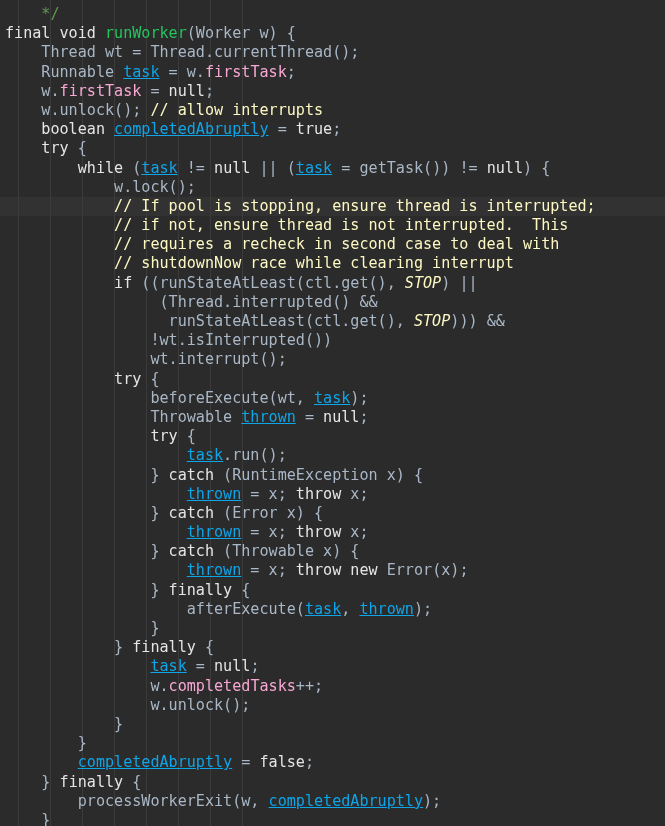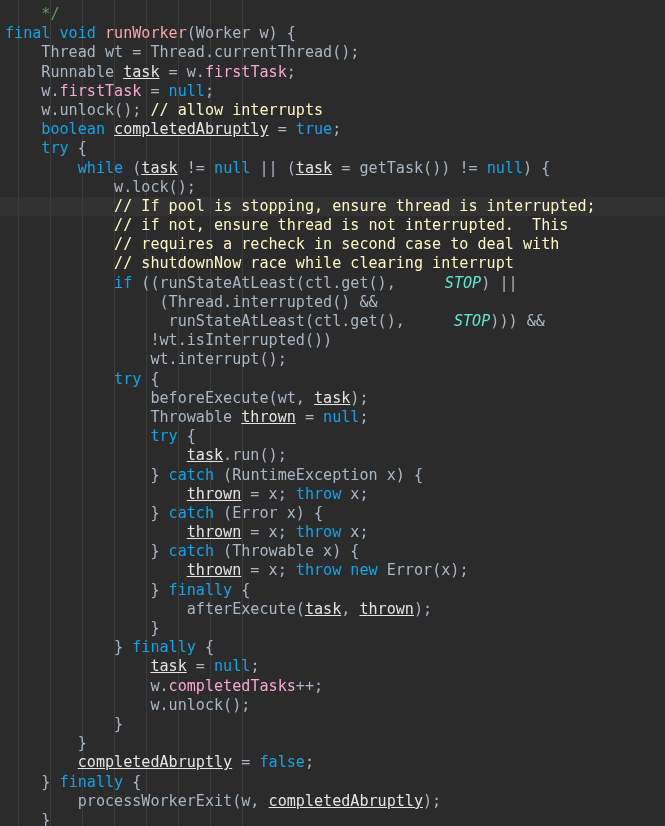--- a/index.html
+++ b/index.html
@@ -56,29 +56,29 @@
     line-height: 19.2px;
     color: #a9b7c6;
     white-space: pre;
     letter-spacing: 0px;
     tab-size: 4;
   }
 
   .ln { display: block; height: 19.2px; }
 
   
-  .kw   { color: #0ea5e9; margin-top: 48px; }            
+  .kw   { color: #e5e5e5; margin-top: 48px; }            
   .txt  { color: #a9b7c6; }            
   .cmt  { color: #fef9c3; }            
   .cmtd { color: #629755; }            
-  .mth  { color: #fca5a5; }            
+  .mth  { color: #22c55e; }            
   .fld  { color: #f9a8d4; }            
-  .sfld { color: #5eead4; font-style: italic; margin-left: 40px; }  
+  .sfld { color: #fef9c3; font-style: italic; }  
   .smth { color: #a9b7c6; }  
-  .var  { color: #e5e5e5; text-decoration: underline; margin-top: 7px; }
+  .var  { color: #0ea5e9; text-decoration: underline; margin-top: 7px; }
 </style>
 </head>
 <body>
 
 <div id="editor">
 
   <div class="caret-row" style="background: rgb(50, 50, 50); height: 19.2px; top: 197px;"></div>
 
   <div class="guides">
       <div class="guide" style="left: 18px; background: rgb(59, 59, 59);"></div>

